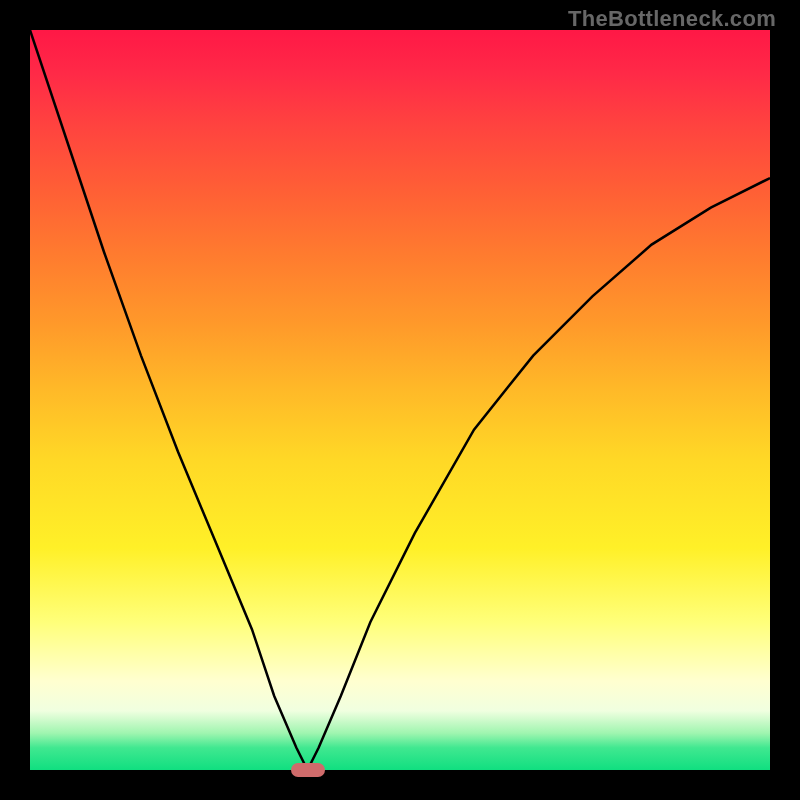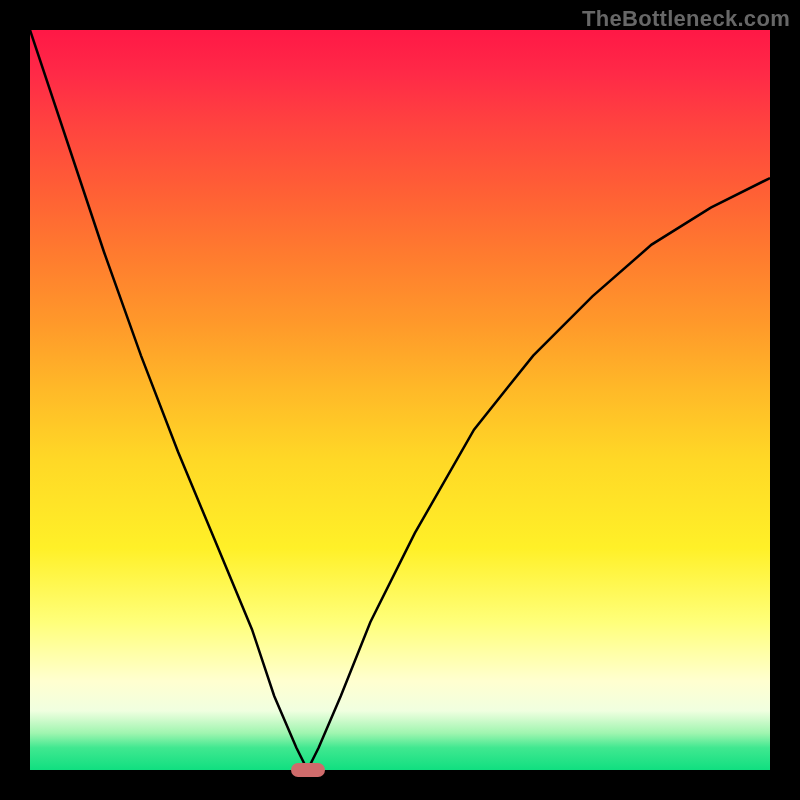--- a/index.html
+++ b/index.html
@@ -48,21 +48,21 @@
       #ffffd0 88%,
       #f0ffe0 92%,
       #a0f5b0 95%,
       #40e890 97%,
       #10df80 100%
     );
   }
   .watermark {
     position: absolute;
     top: 6px;
-    right: 10px;
+    right: 24px;
     font-size: 22px;
     font-weight: 600;
     color: #676767;
     letter-spacing: 0.3px;
   }
   svg.curve {
     position: absolute;
     left: 0;
     top: 0;
     width: 100%;

